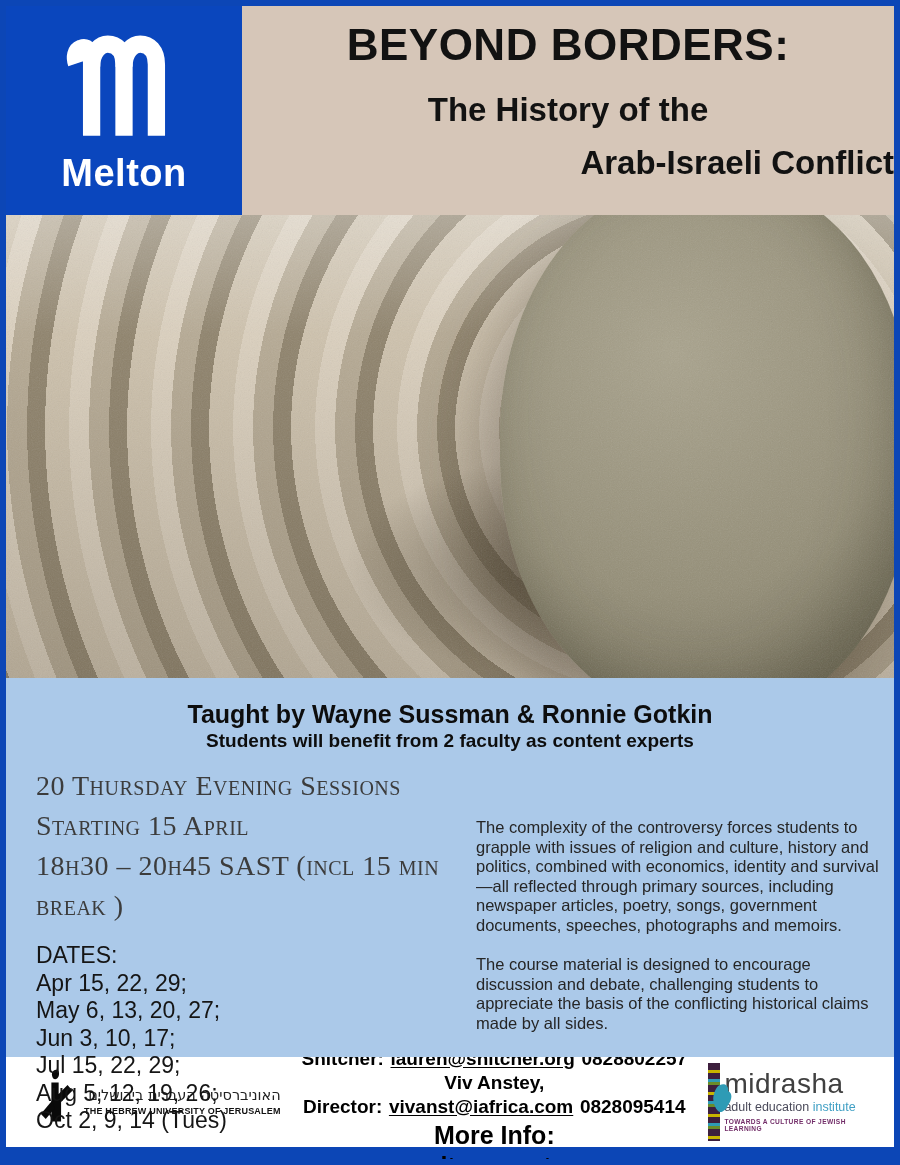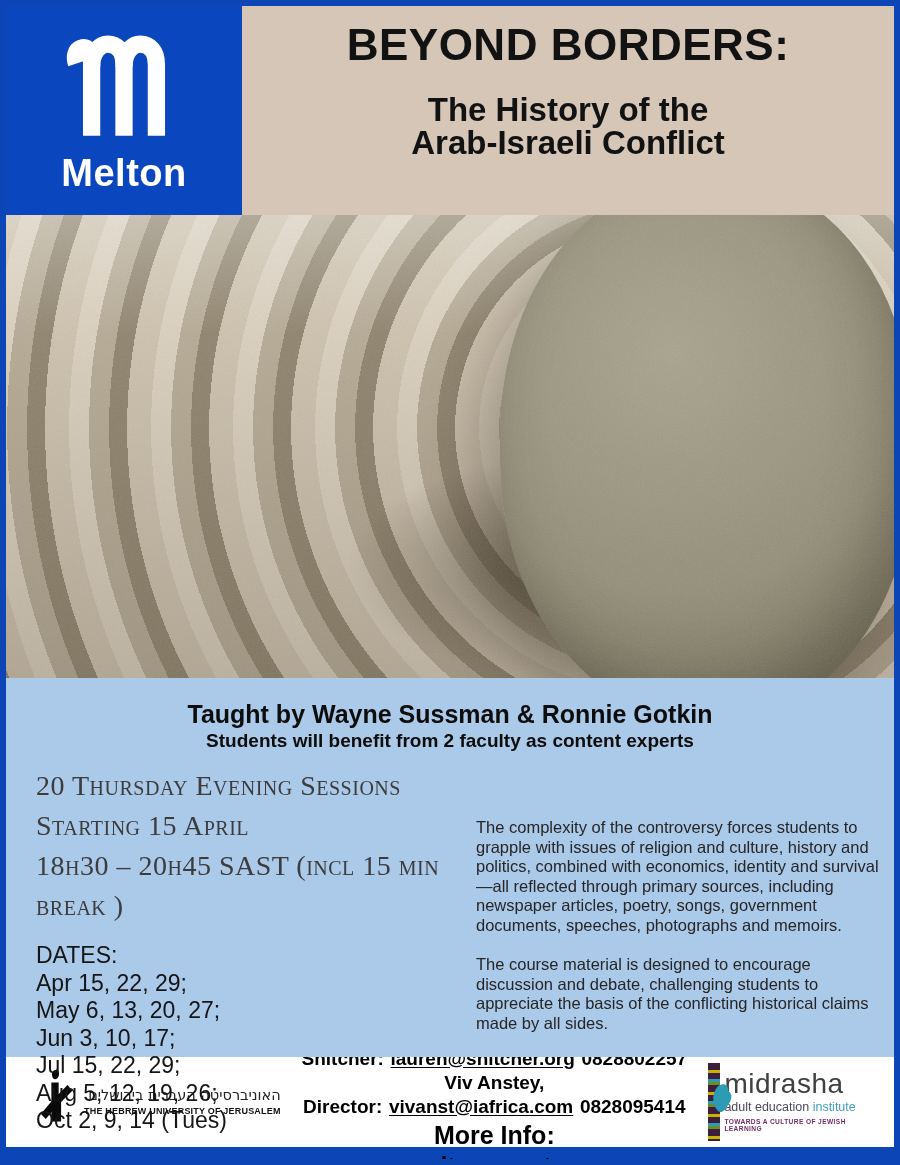--- a/index.html
+++ b/index.html
@@ -14,21 +14,21 @@
   .logo-box{
     width:236px;height:209px;background:#0a46bd;flex:0 0 auto;
     display:flex;flex-direction:column;align-items:center;justify-content:center;
   }
   .logo-m{width:152px;height:108px;display:block;}
   .logo-word{color:#ffffff;font-size:38px;font-weight:bold;letter-spacing:.5px;margin-top:16px;line-height:1;}
   .title-area{flex:1;background:#d6c6b8;text-align:center;padding-top:17px;color:#121212;}
   .title-main{font-size:44px;font-weight:800;letter-spacing:.5px;line-height:1;margin:0;}
   .title-sub{font-size:33px;font-weight:bold;line-height:1;margin:0;}
   .title-sub.l2{margin-top:26px;}
-  .title-sub.l3{}
+  .title-sub.l3{margin-top:20px;text-align:right;}
   
   .photo{
     position:relative;height:463px;overflow:hidden;
     background-color:#c9bca8;
     background-image:
       linear-gradient(180deg, rgba(255,255,255,.30) 0%, rgba(255,255,255,0) 26%, rgba(74,64,47,.22) 100%),
       repeating-radial-gradient(circle at 74% 46%,
         #dbd0be 0 20px, #cec2ad 20px 44px,
         #8f836c 44px 62px, #b6aa94 62px 82px);
   }

